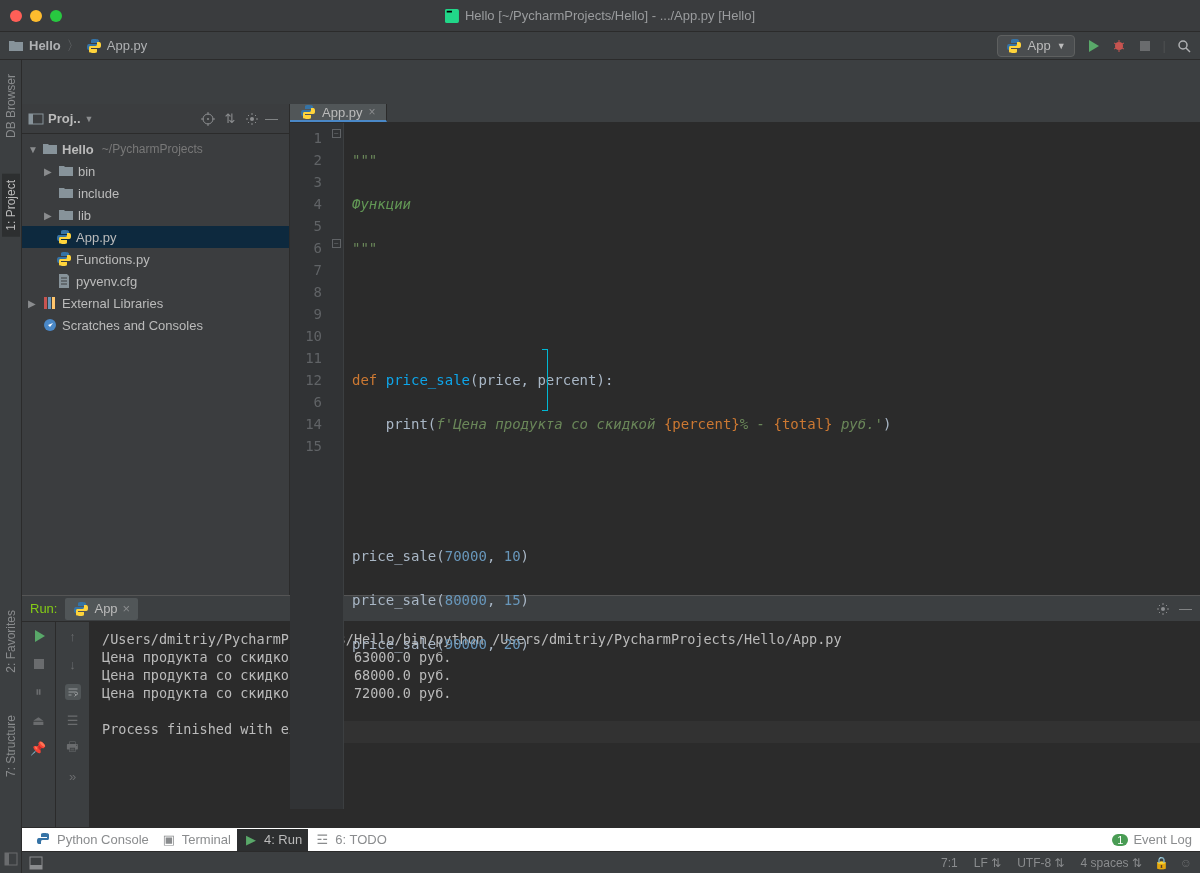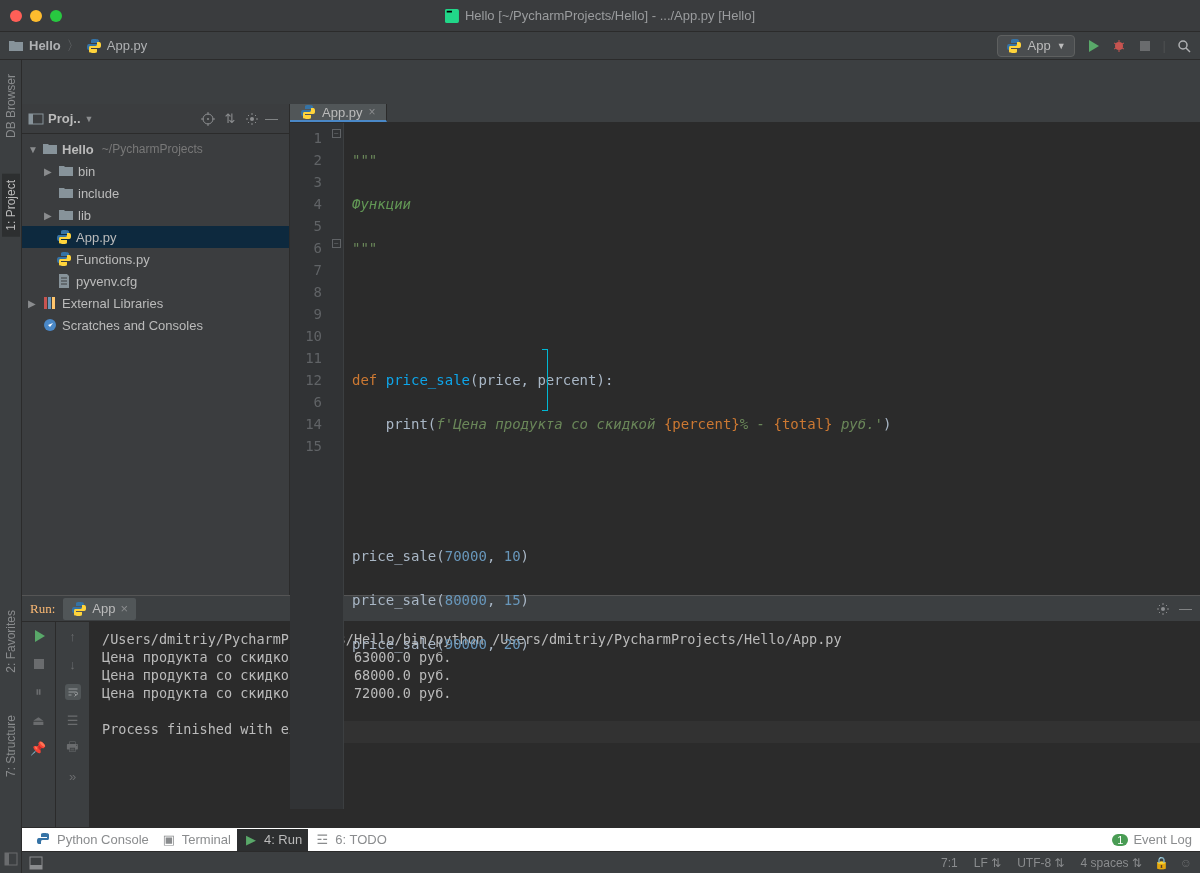--- a/index.html
+++ b/index.html
@@ -112,21 +112,21 @@
 .bracket { position: absolute; border-right: 1px solid #00b8d4; border-top: 1px solid #00b8d4; border-bottom: 1px solid #00b8d4; width: 6px; }
 .run-panel {
   height: 232px; background: #2b2b2b;
   border-top: 1px solid #555; display: flex; flex-direction: column;
 }
 .run-header {
   height: 26px; background: #3c3f41;
   display: flex; align-items: center; padding: 0 8px;
   border-bottom: 1px solid #2b2b2b; gap: 8px;
 }
-.run-header .rtitle { color: #fdba74; font-family: Liberation Serif, serif; }
+.run-header .rtitle { color: #84cc16; }
 .run-header .rtab { display: flex; align-items: center; gap: 5px; background: #515658; padding: 3px 8px; border-radius: 2px; }
 .run-header .spacer { flex: 1; }
 .run-body { flex: 1; display: flex; }
 .run-gutter {
   width: 34px; background: #3c3f41; border-right: 1px solid #2b2b2b;
   display: flex; flex-direction: column; align-items: center; padding-top: 6px; gap: 12px;
 }
 .run-gutter2 {
   width: 34px; background: #3c3f41; border-right: 1px solid #2b2b2b;
   display: flex; flex-direction: column; align-items: center; padding-top: 6px; gap: 12px;

